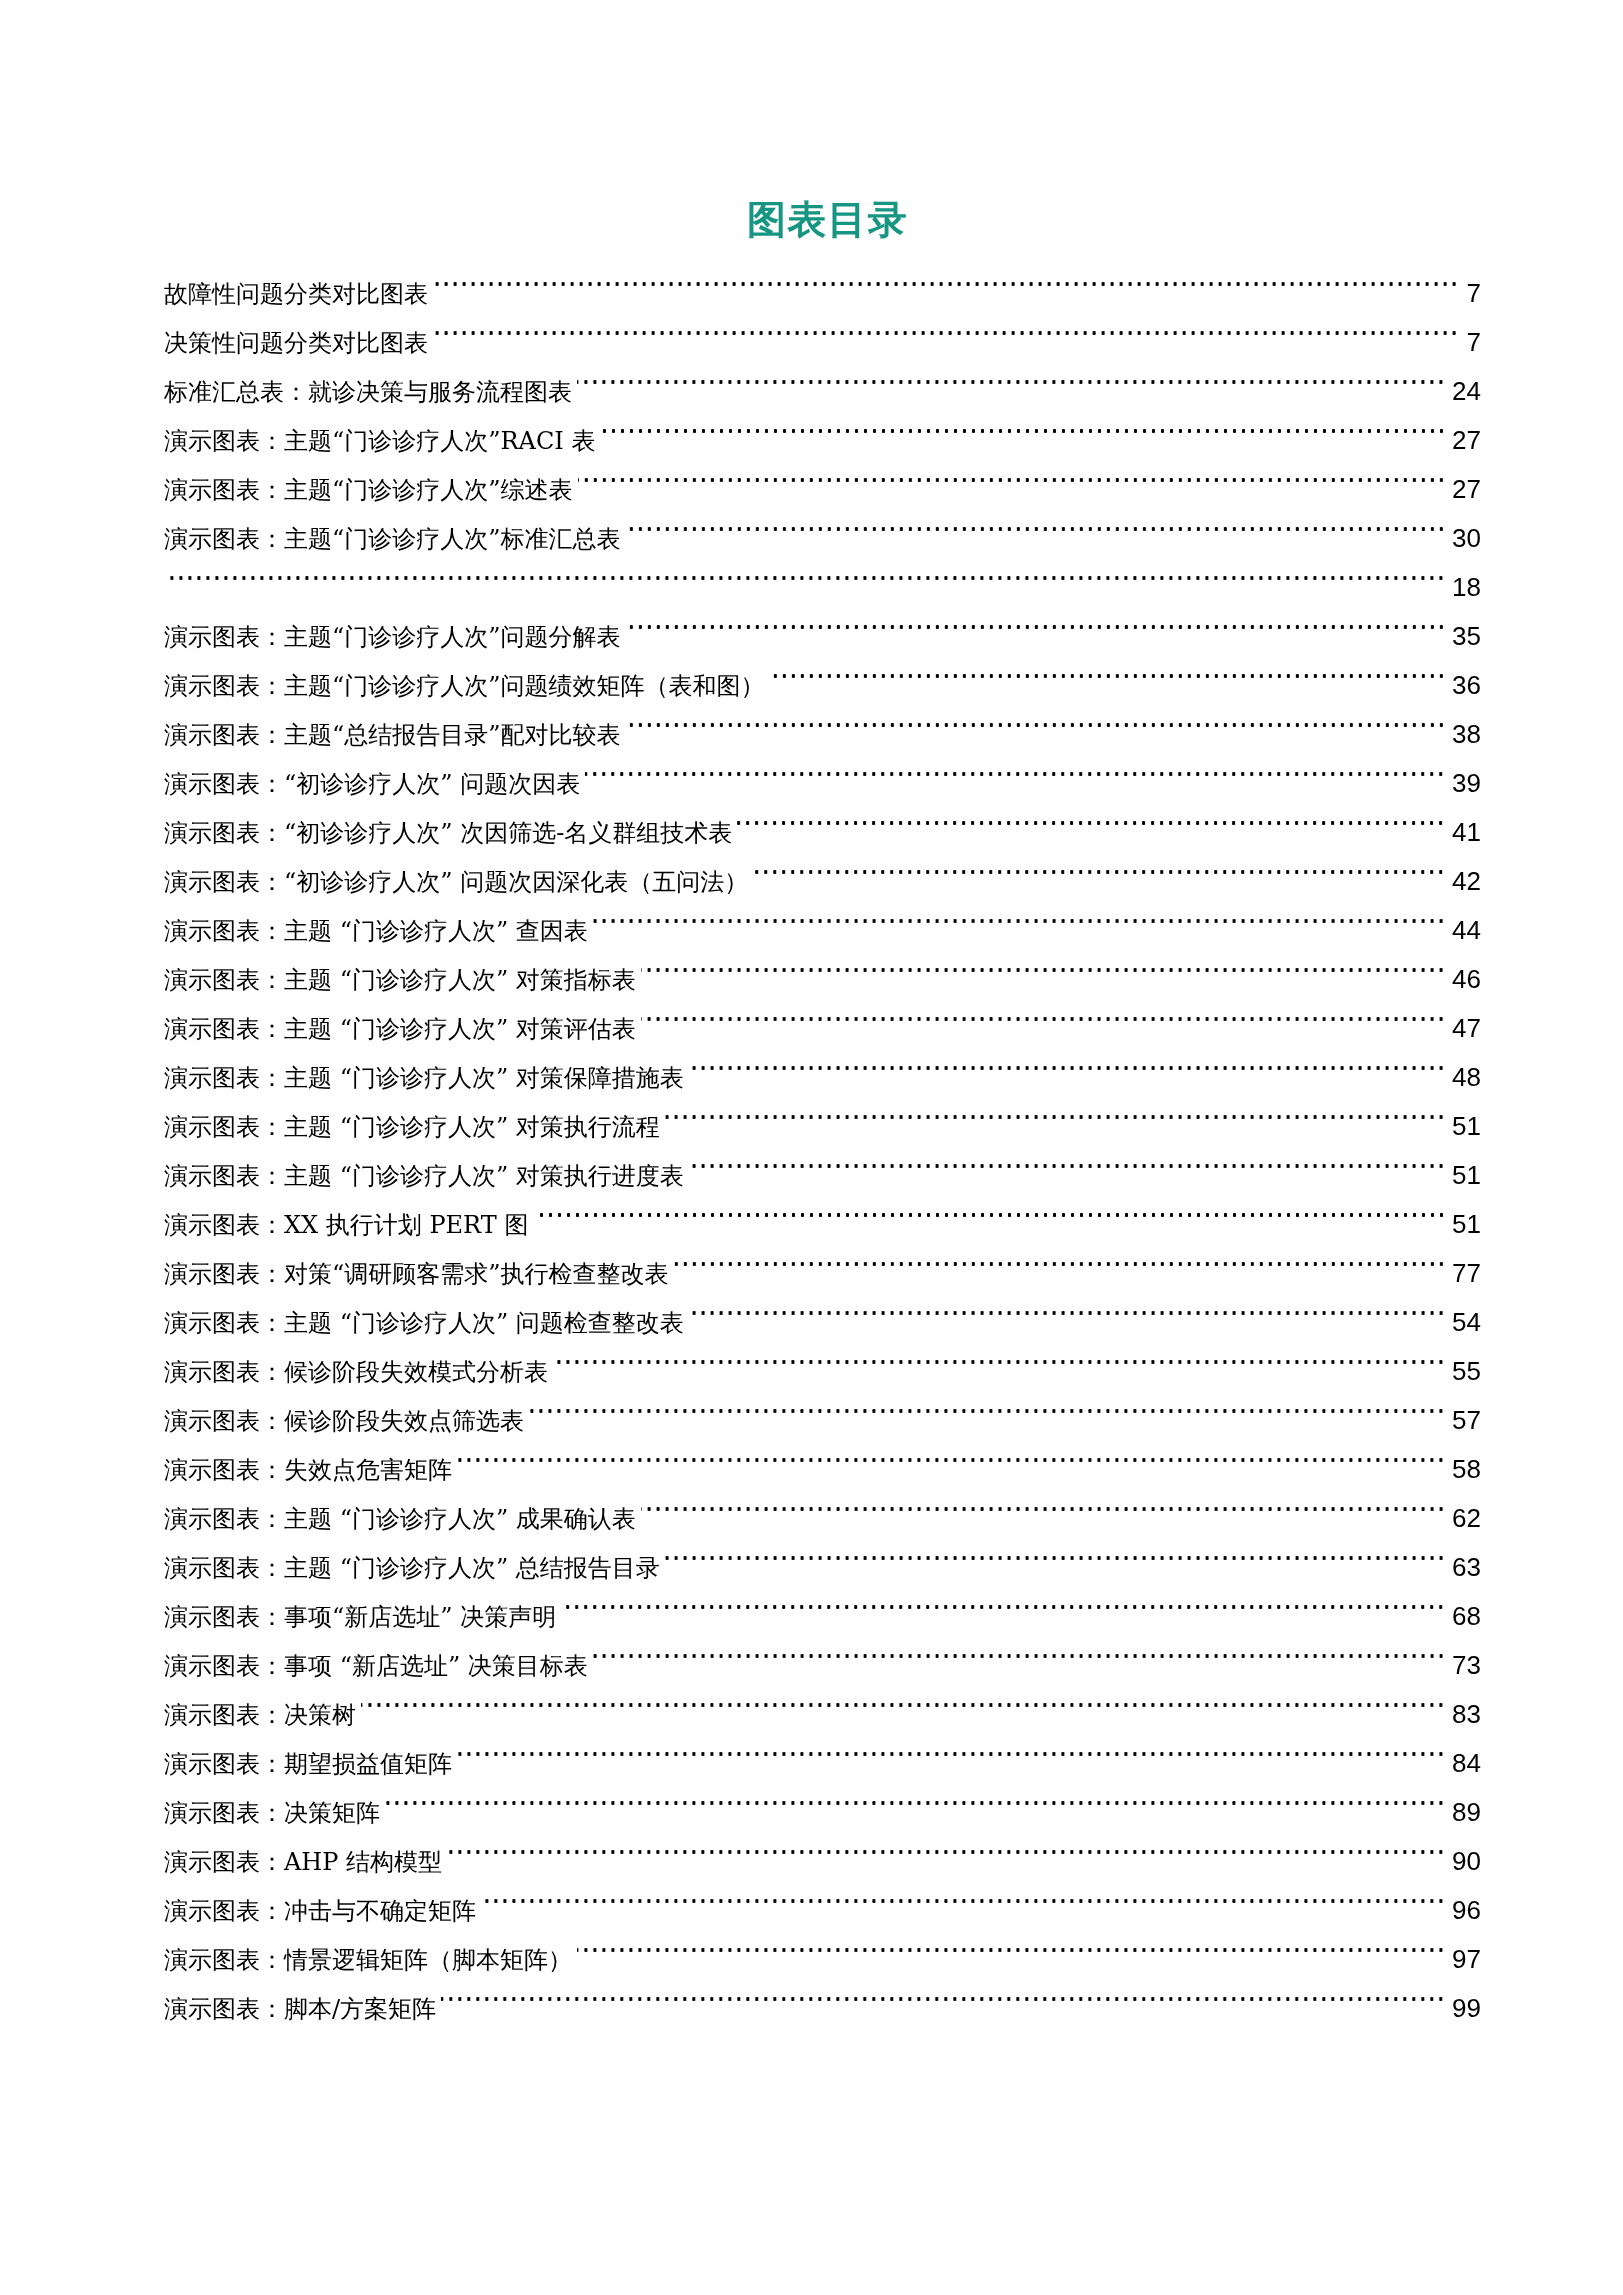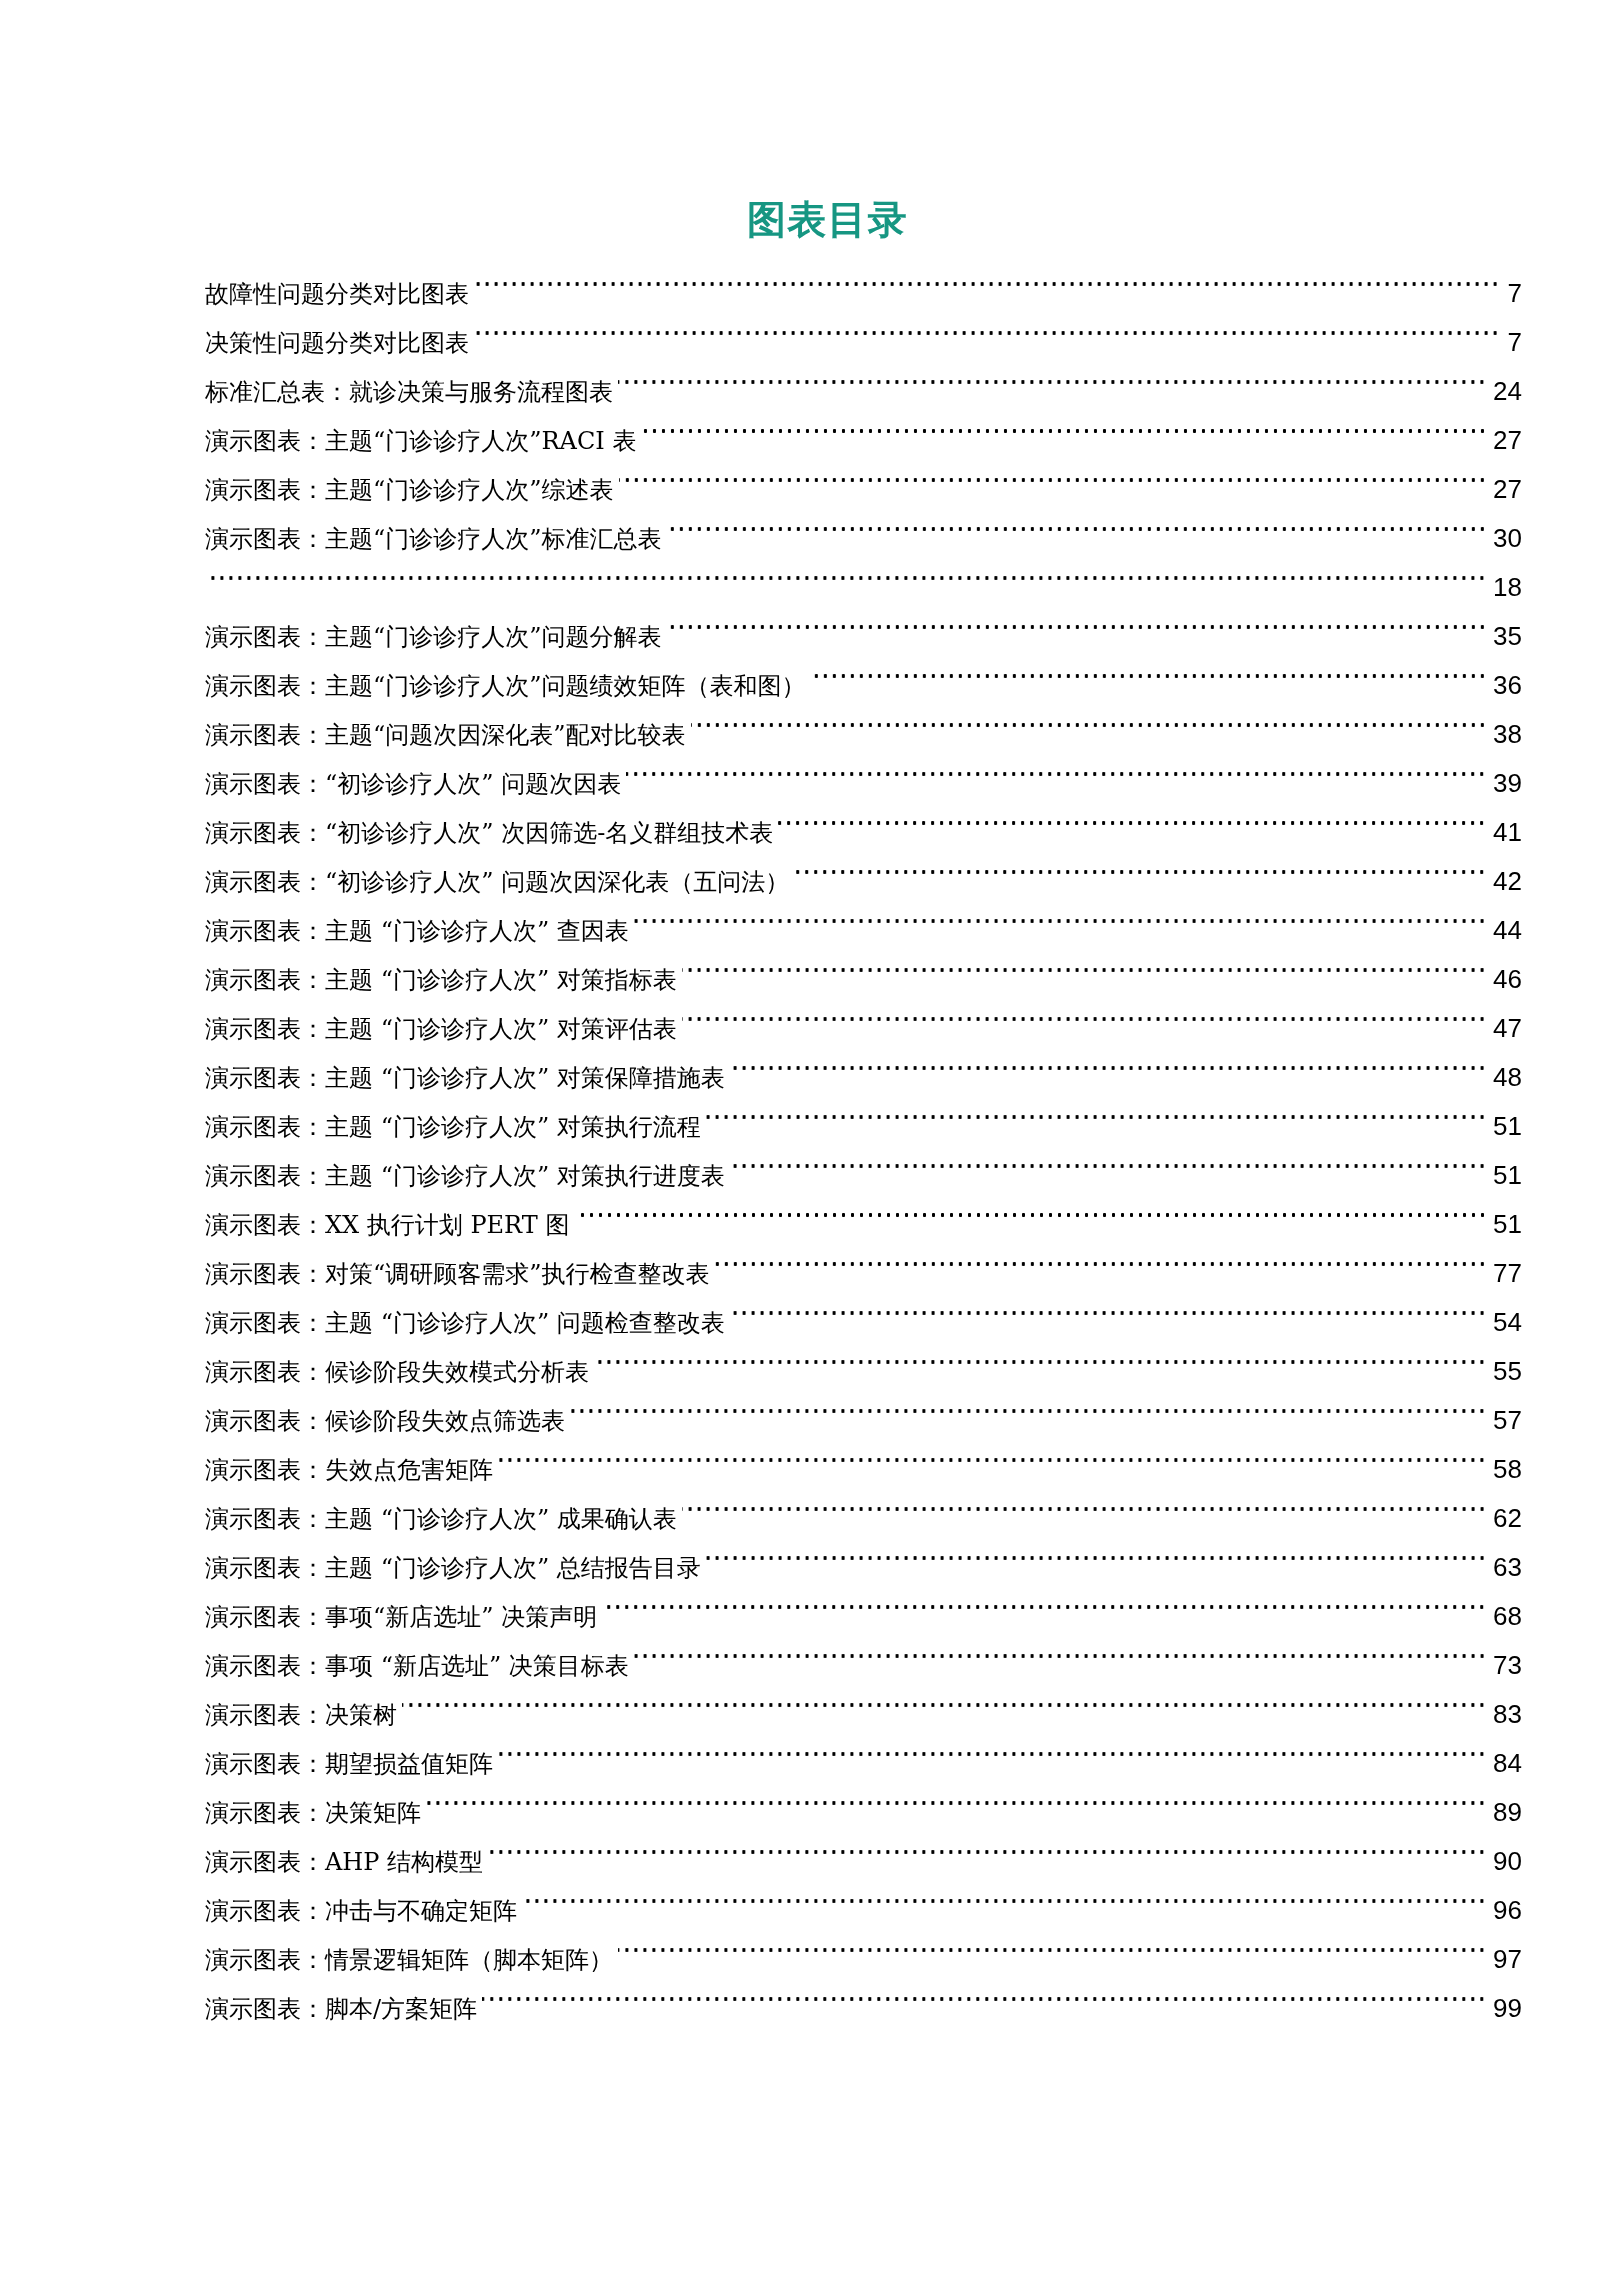--- a/index.html
+++ b/index.html
@@ -35,21 +35,20 @@
     font-weight: bold;
     color: #169682;
     letter-spacing: 1.3px;
     font-family: "DejaVu Sans", "Liberation Sans", sans-serif;
   }
   .toc-list {
     position: absolute;
     left: 148px;
     top: 253px;
     width: 1317px;
-    margin-left: 41px;
   }
   .toc-row {
     display: flex;
     align-items: baseline;
     height: 49px;
     line-height: 49px;
     font-size: 25px;
     white-space: nowrap;
   }
   .toc-label {
@@ -130,21 +129,21 @@
     <span class="toc-label">演示图表：主题“门诊诊疗人次”问题分解表</span>
     <span class="toc-leader"></span>
     <span class="toc-page">35</span>
   </div>
       <div class="toc-row">
     <span class="toc-label">演示图表：主题“门诊诊疗人次”问题绩效矩阵（表和图）</span>
     <span class="toc-leader"></span>
     <span class="toc-page">36</span>
   </div>
       <div class="toc-row">
-    <span class="toc-label">演示图表：主题“问题次因深化表”配对比较表</span>
+    <span class="toc-label">演示图表：主题“总结报告目录”配对比较表</span>
     <span class="toc-leader"></span>
     <span class="toc-page">38</span>
   </div>
       <div class="toc-row">
     <span class="toc-label">演示图表：“初诊诊疗人次” 问题次因表</span>
     <span class="toc-leader"></span>
     <span class="toc-page">39</span>
   </div>
       <div class="toc-row">
     <span class="toc-label">演示图表：“初诊诊疗人次” 次因筛选-名义群组技术表</span>

